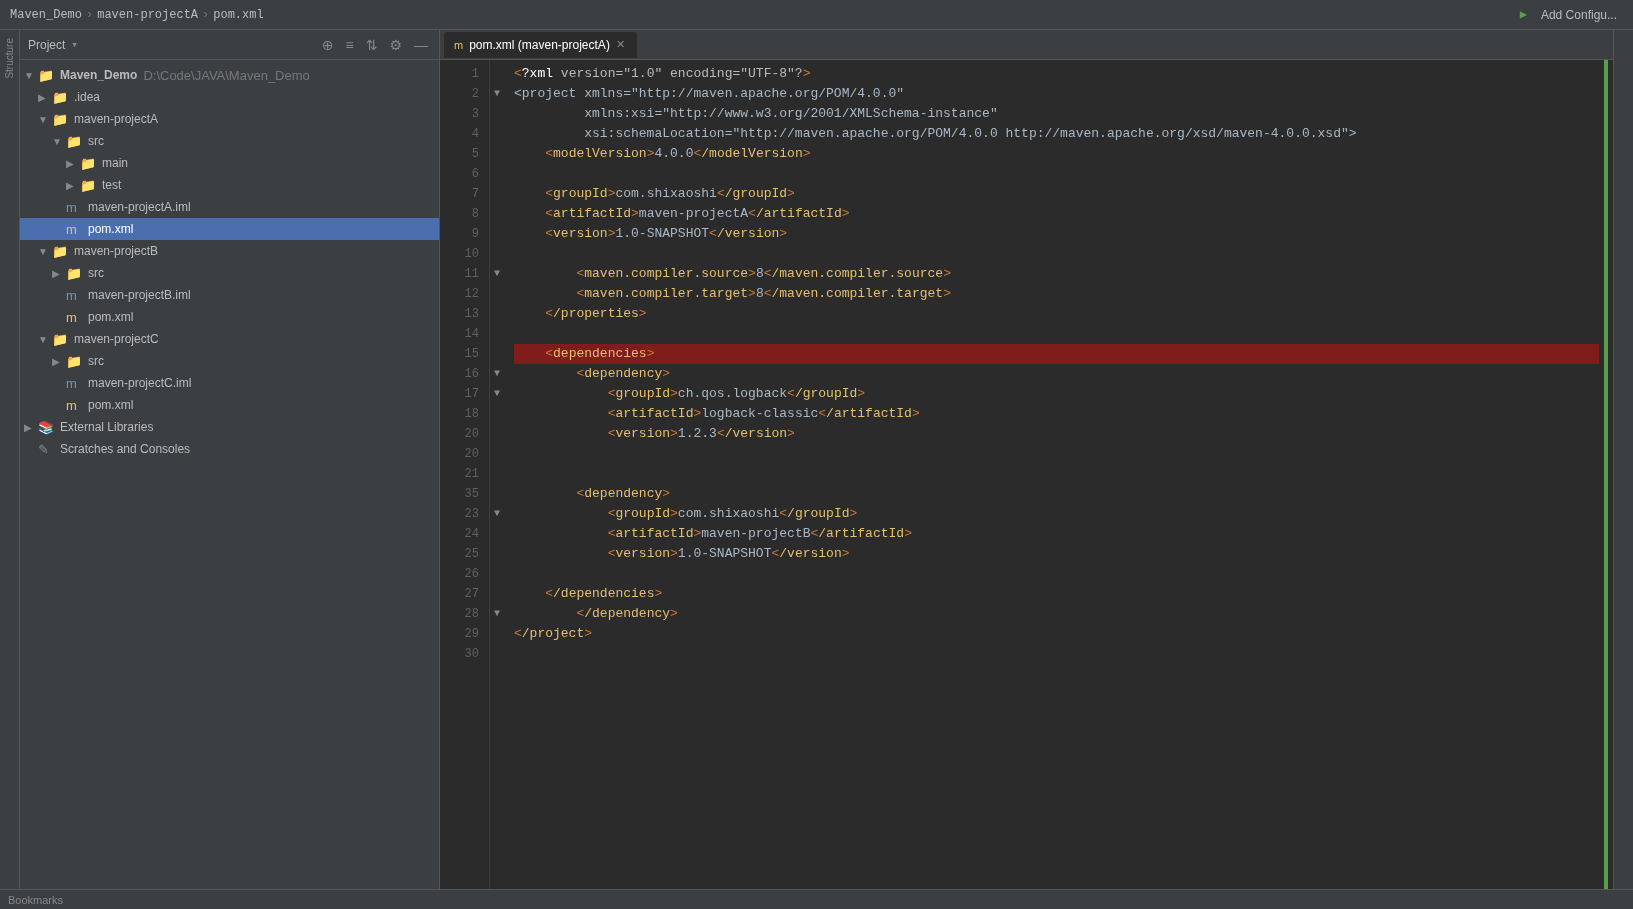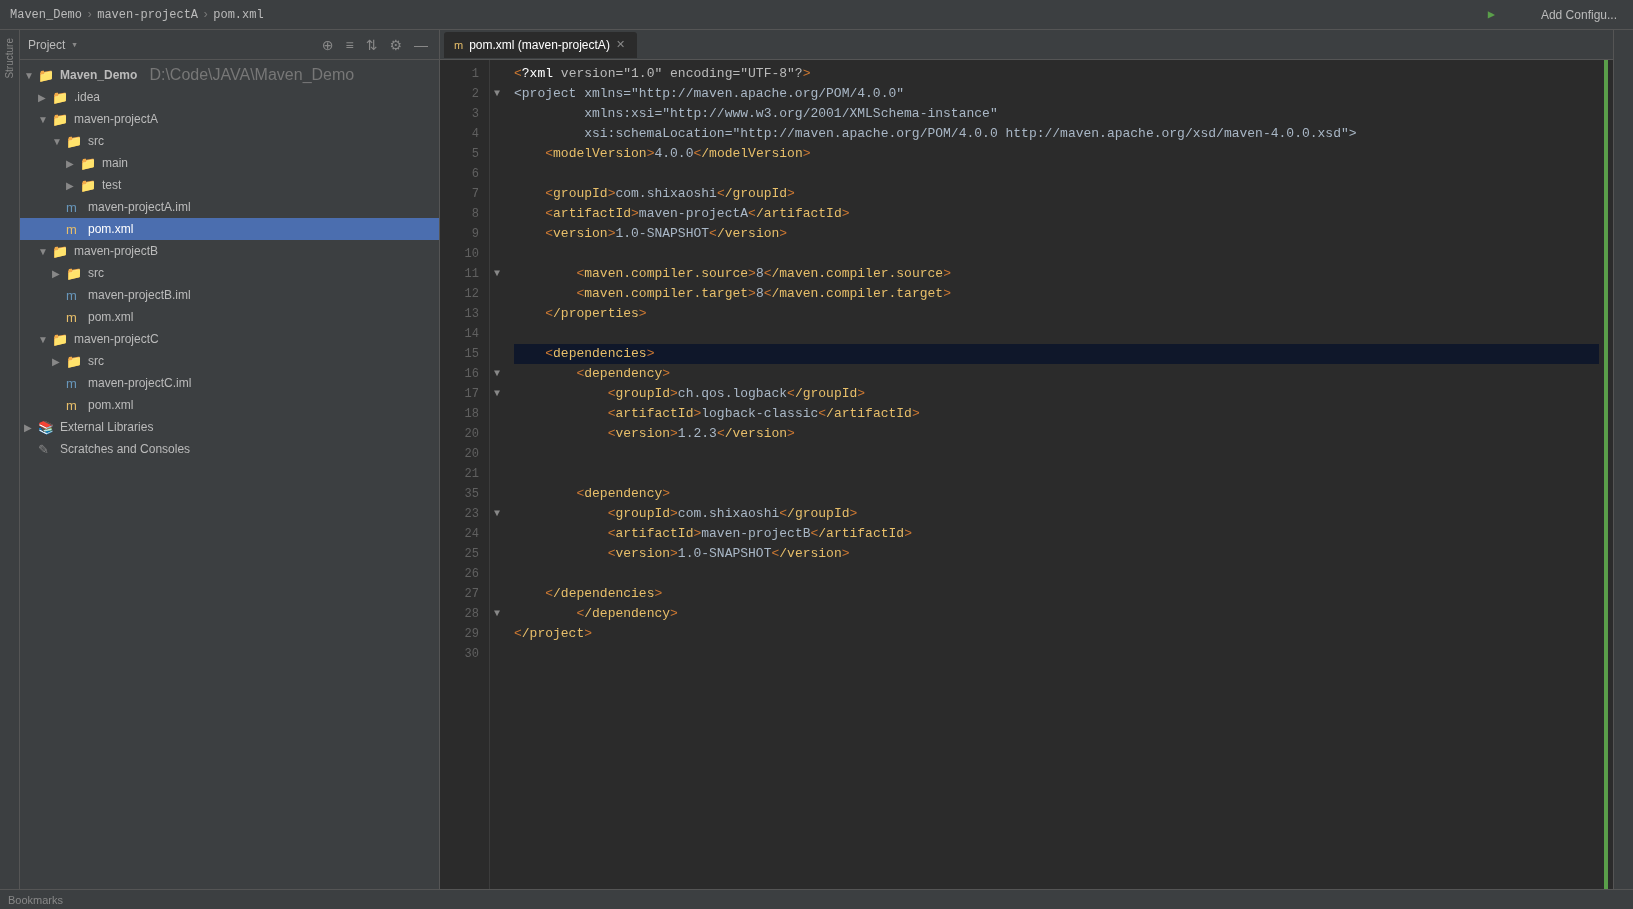--- a/index.html
+++ b/index.html
@@ -39,21 +39,20 @@
       align-items: center;
       gap: 8px;
     }
     .add-config-btn {
       background: transparent;
       border: none;
       color: #bbbbbb;
       cursor: pointer;
       font-size: 12px;
       padding: 2px 6px;
-      margin-left: 32px;
     }
 
     
     .main-layout {
       display: flex;
       flex: 1;
       overflow: hidden;
     }
 
     
@@ -210,21 +209,21 @@
       padding: 4px 0 4px 10px;
       overflow: auto;
       line-height: 20px;
       font-size: 13px;
     }
     .code-line {
       height: 20px;
       white-space: pre;
       display: block;
     }
-    .code-line.highlighted { background: #0f172a; font-family: Liberation Mono, monospace; }
+    .code-line.highlighted { background: #7f1d1d; font-family: Liberation Mono, monospace; }
 
     
     .right-gutter {
       width: 14px;
       background: #2b2b2b;
       flex-shrink: 0;
     }
 
     
     .bottom-strip {
@@ -298,21 +297,21 @@
       <button class="panel-icon-btn">⇅</button>
       <button class="panel-icon-btn">⚙</button>
       <button class="panel-icon-btn">—</button>
     </div>
     <div class="tree-container">
 
       <div class="tree-item" style="padding-left:4px;">
         <span class="arrow">▼</span>
         <span class="icon folder-icon">📁</span>
         <span style="font-weight:bold;">Maven_Demo</span>
-        <span style="color:#777;margin-left:12px;font-size:16px;">D:\Code\JAVA\Maven_Demo</span>
+        <span style="color:#777;margin-left:6px;font-size:13px;">D:\Code\JAVA\Maven_Demo</span>
       </div>
       <div class="tree-item" style="padding-left:18px;">
         <span class="arrow">▶</span>
         <span class="icon folder-icon">📁</span>
         <span>.idea</span>
       </div>
       <div class="tree-item" style="padding-left:18px;">
         <span class="arrow">▼</span>
         <span class="icon folder-icon">📁</span>
         <span>maven-projectA</span>

